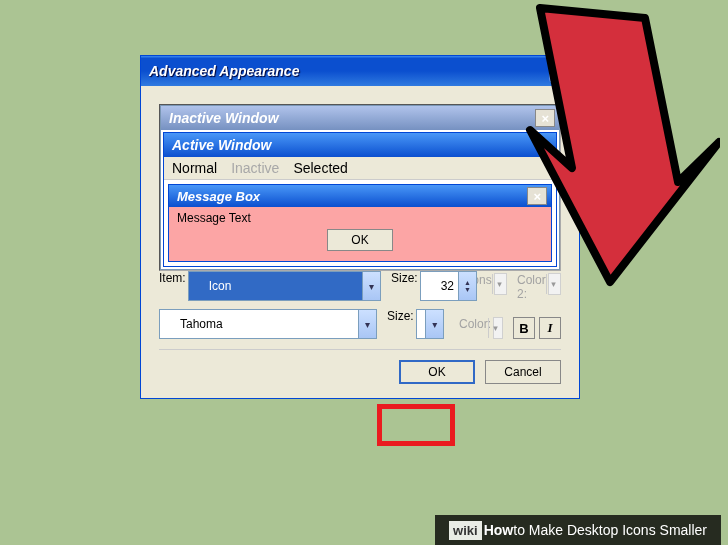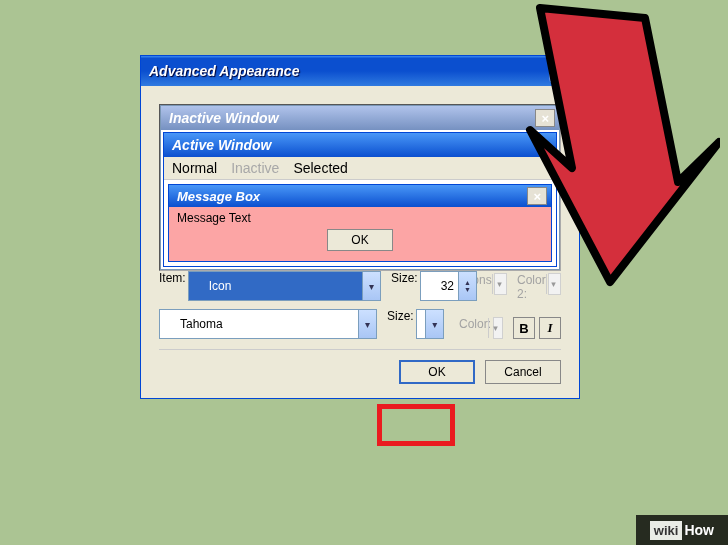--- a/index.html
+++ b/index.html
@@ -61,21 +61,21 @@
   .fontstyle.i { font-style:italic; font-family:'Times New Roman',serif;}
 
   .red-highlight { position:absolute; border:5px solid #ea1b1f; pointer-events:none; }
 
   .big-arrow { position:absolute; pointer-events:none; }
 
   .dlg-buttons { display:flex; gap:10px; justify-content:flex-end; margin-top:10px; border-top:1px solid #ccc; padding-top:10px;}
   .dlg-buttons .winbtn { min-width:76px; height:24px; }
   .dlg-buttons .winbtn.default { border:2px solid #3169c6; }
 
-  .caption-strip { position:absolute; bottom:0; right:0; background:rgba(0,0,0,0.78); color:#fff; height:30px; display:flex; align-items:center; padding:0 14px; font-size:14px;}
+  .caption-strip { position:absolute; bottom:0; right:7px; background:rgba(0,0,0,0.78); color:#fff; height:30px; display:flex; align-items:center; padding:0 14px; font-size:14px;}
   .caption-strip .wiki { background:#e9ece5; color:#333; font-weight:bold; padding:2px 4px; margin-right:2px; font-size:13px;}
   .caption-strip .how { font-weight:bold; }
 </style>
 </head>
 <body>
 
 <div class="dialog">
   <div class="titlebar">
     <span class="titlebar-title">Advanced Appearance</span>
     <div class="help-btn">
@@ -195,13 +195,14 @@
            L 190 282
            L 110 130
            L 152 168
            L 120 8
            Z" fill="#d42f3c" stroke="#000" stroke-width="8" stroke-linejoin="round"></path>
 </svg>
 
 <div class="caption-strip">
   <span class="wiki">wiki</span>
   <span class="how">How</span>
+  <span> to Make Desktop Icons Smaller</span>
 </div>
 
 </body></html>

